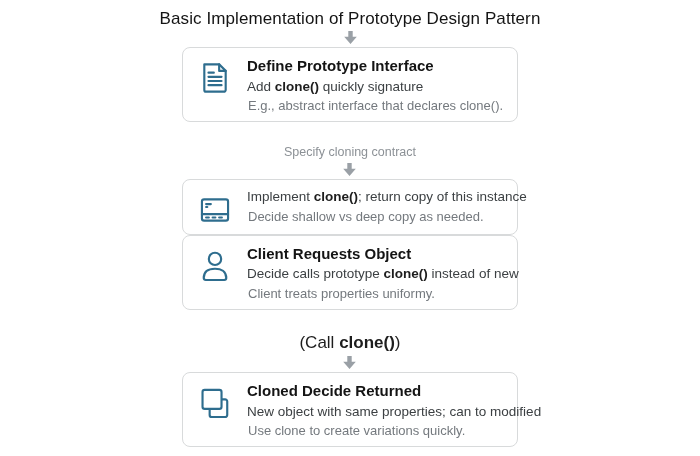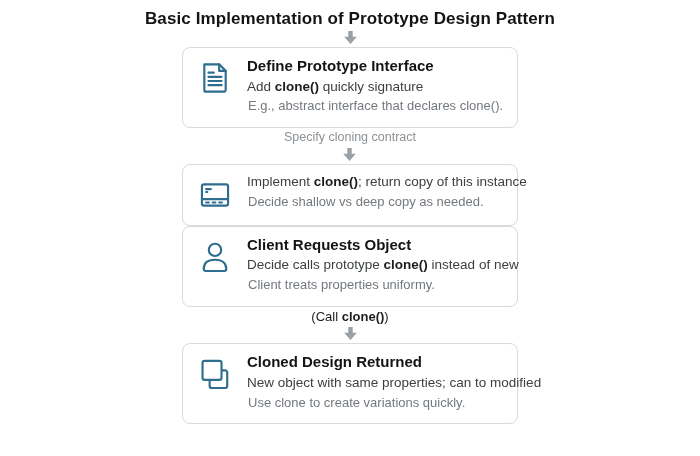--- a/index.html
+++ b/index.html
@@ -9,50 +9,51 @@
     height: 456px;
     background: #ffffff;
     font-family: "Liberation Sans", sans-serif;
     display: flex;
     flex-direction: column;
     align-items: center;
     overflow: hidden;
   }
   .diagram-title {
     font-size: 17px;
-    font-weight: 700;
+    font-weight: 400;
     color: #141414;
     margin: 9px 0 0 0;
     letter-spacing: 0.1px;
   }
   .connector {
     display: flex;
     flex-direction: column;
     align-items: center;
     margin: 2px 0 3px 0;
   }
   .connector-label {
     font-size: 12.5px;
     color: #8c9196;
     line-height: 1.2;
     margin-bottom: 3px;
+    margin-top: 21px;
   }
   .connector.dark .connector-label {
     color: #1d1d1d;
-    font-size: 13px;
+    font-size: 17px;
   }
   .connector-label:empty { display: none; }
   .arrow-icon { color: #9aa0a6; line-height: 0; }
   .arrow-icon svg { display: block; }
   .step-box {
     width: 336px;
     background: #ffffff;
     border: 1px solid #d8dadb;
     border-radius: 8px;
-    padding: 8px 14px 11px 13px;
+    padding: 8px 14px 5px 13px;
     display: flex;
     align-items: flex-start;
     gap: 13px;
   }
   .step-icon {
     flex: none;
     width: 38px;
     height: 38px;
     color: #2e6d8e;
     margin-top: 3px;
@@ -170,19 +171,19 @@
   </div>
 
   <section class="step-box">
     <span class="step-icon">
       <svg viewBox="0 0 32 32" fill="none" stroke="currentColor" stroke-width="1.8" stroke-linecap="round" stroke-linejoin="round">
         <path d="M13 13 H24.5 A1.8 1.8 0 0 1 26.3 14.8 V26 A1.8 1.8 0 0 1 24.5 27.8 H13.3 A1.8 1.8 0 0 1 11.5 26 V14.8 A1.8 1.8 0 0 1 13 13 Z"></path>
         <rect x="5.5" y="5" width="16" height="16" rx="1.8" fill="#ffffff"></rect>
       </svg>
     </span>
     <div class="step-text">
-      <h2 class="step-title">Cloned Design Returned</h2>
+      <h2 class="step-title">Cloned Decide Returned</h2>
       <p class="step-detail"><span>New object with same properties; can to modified</span></p>
       <p class="step-note">Use clone to create variations quickly.</p>
     </div>
   </section>
 
 </div>
 
 </body></html>

